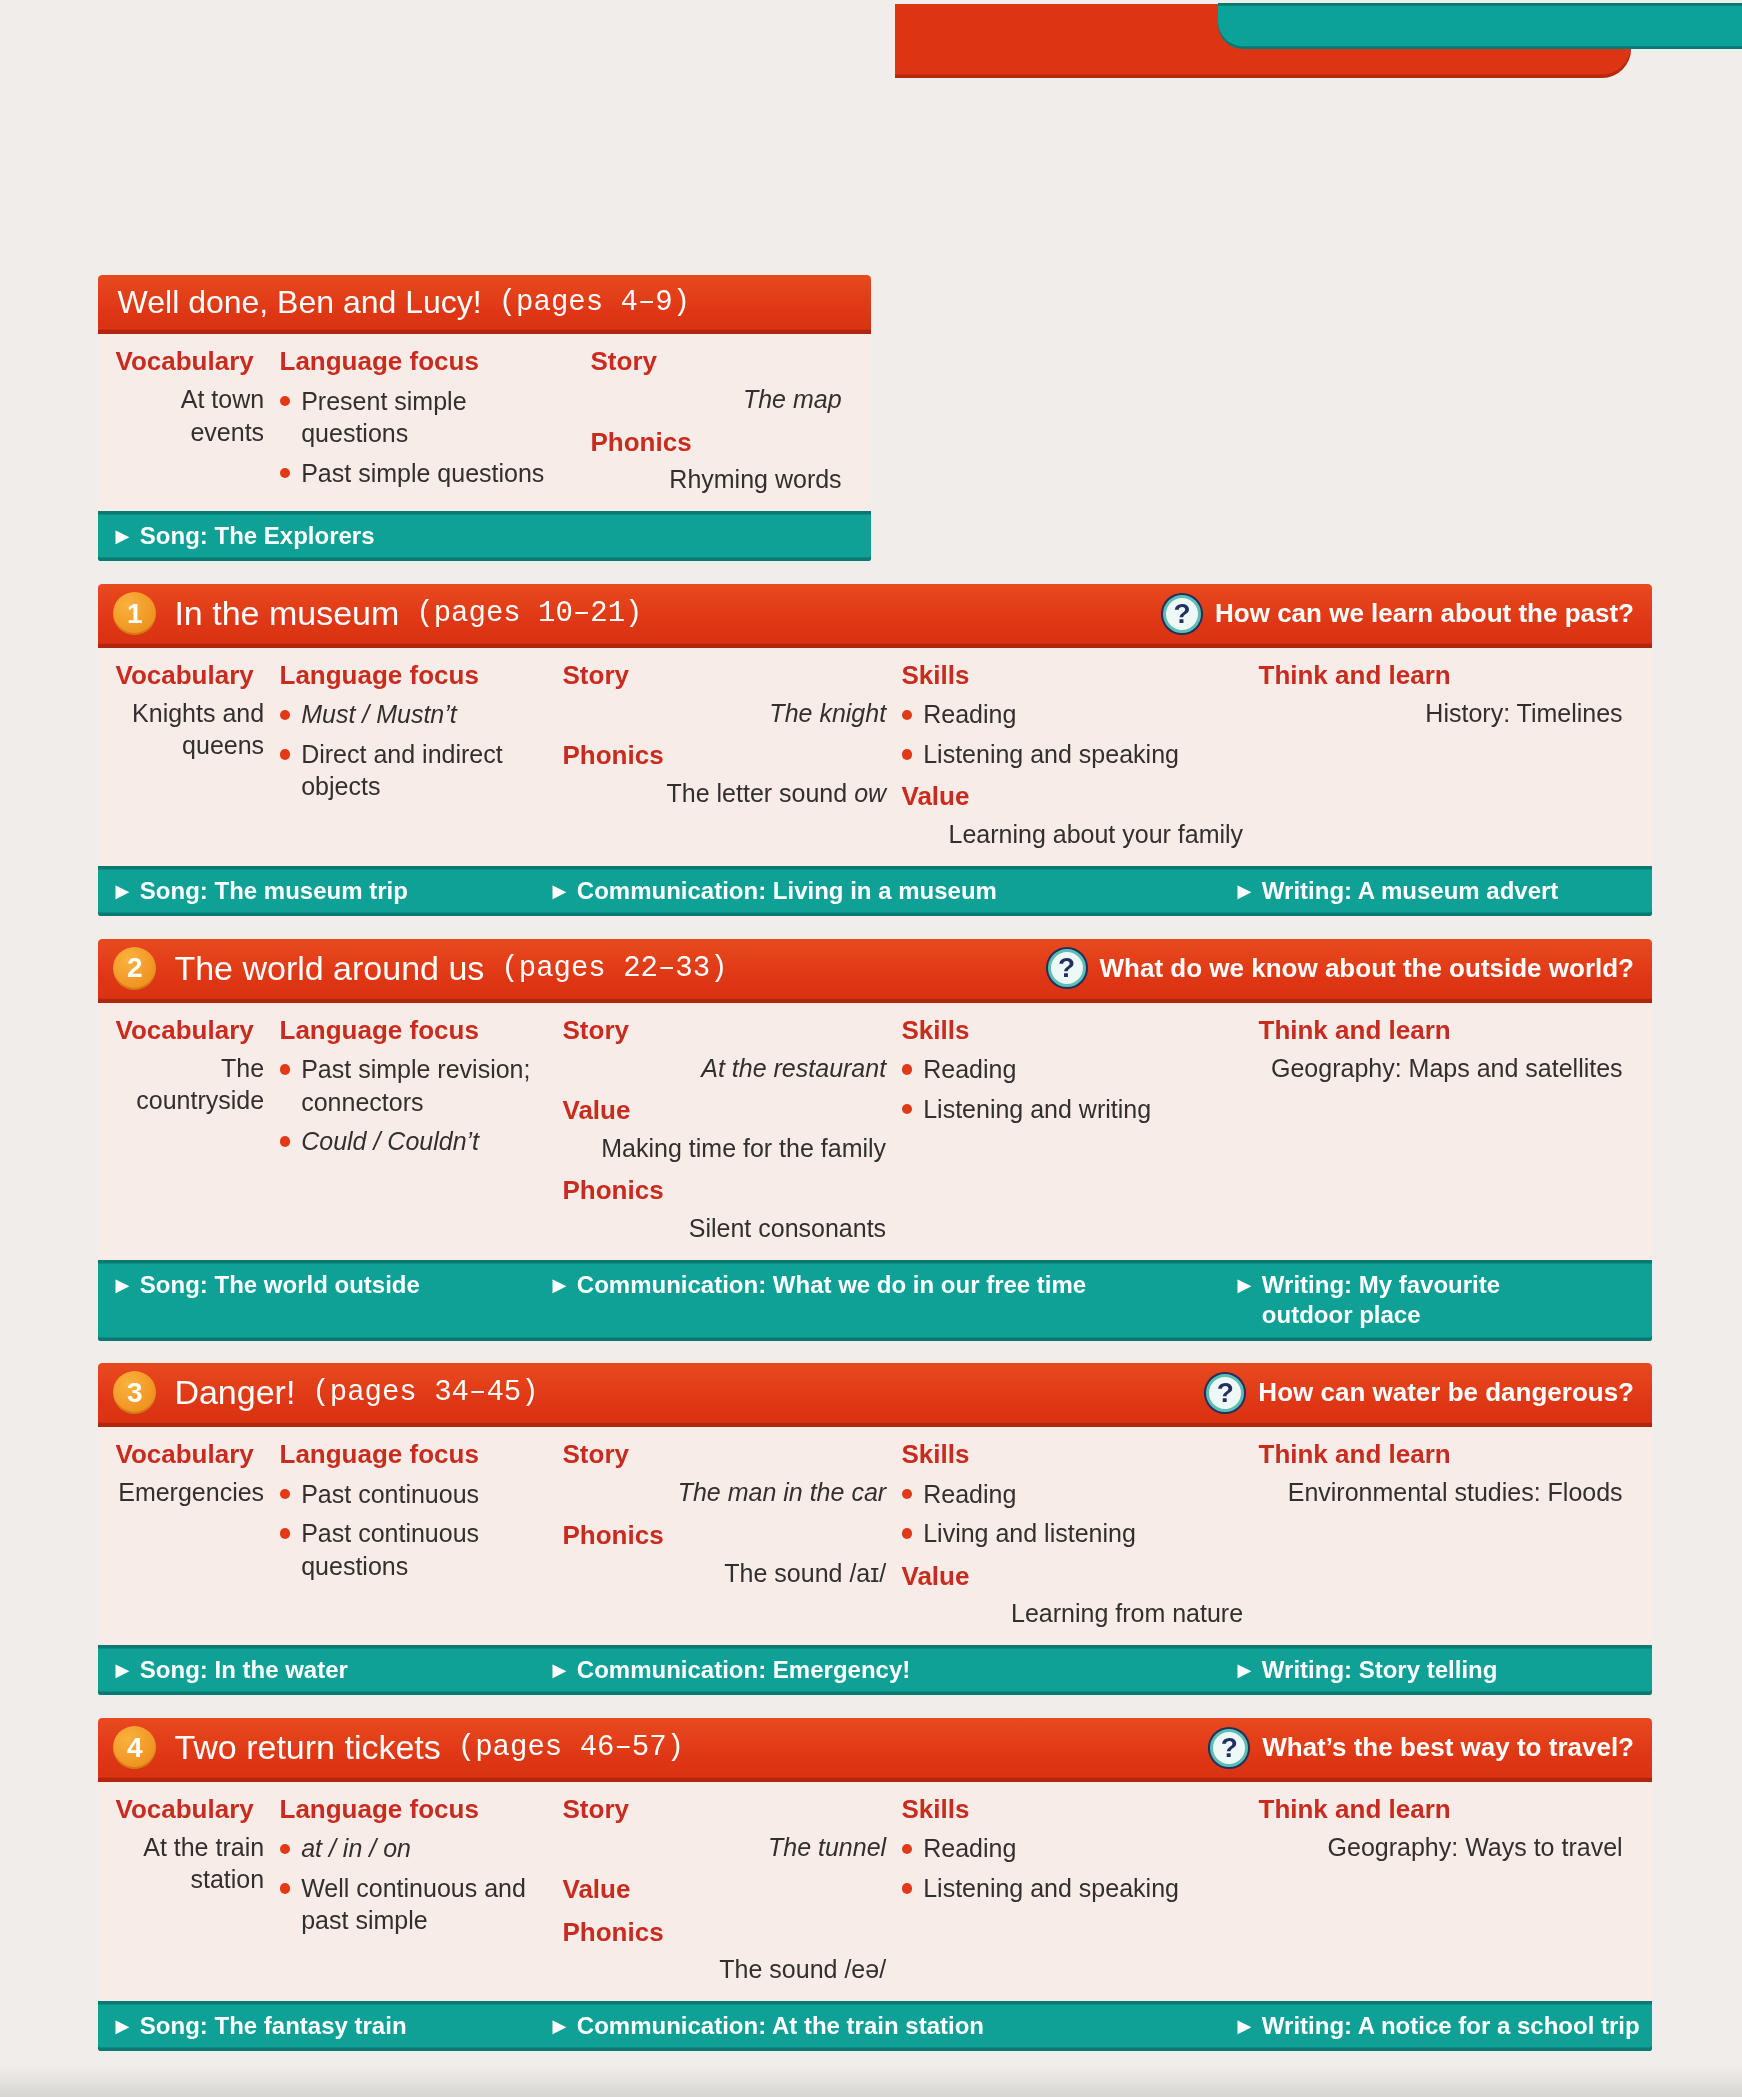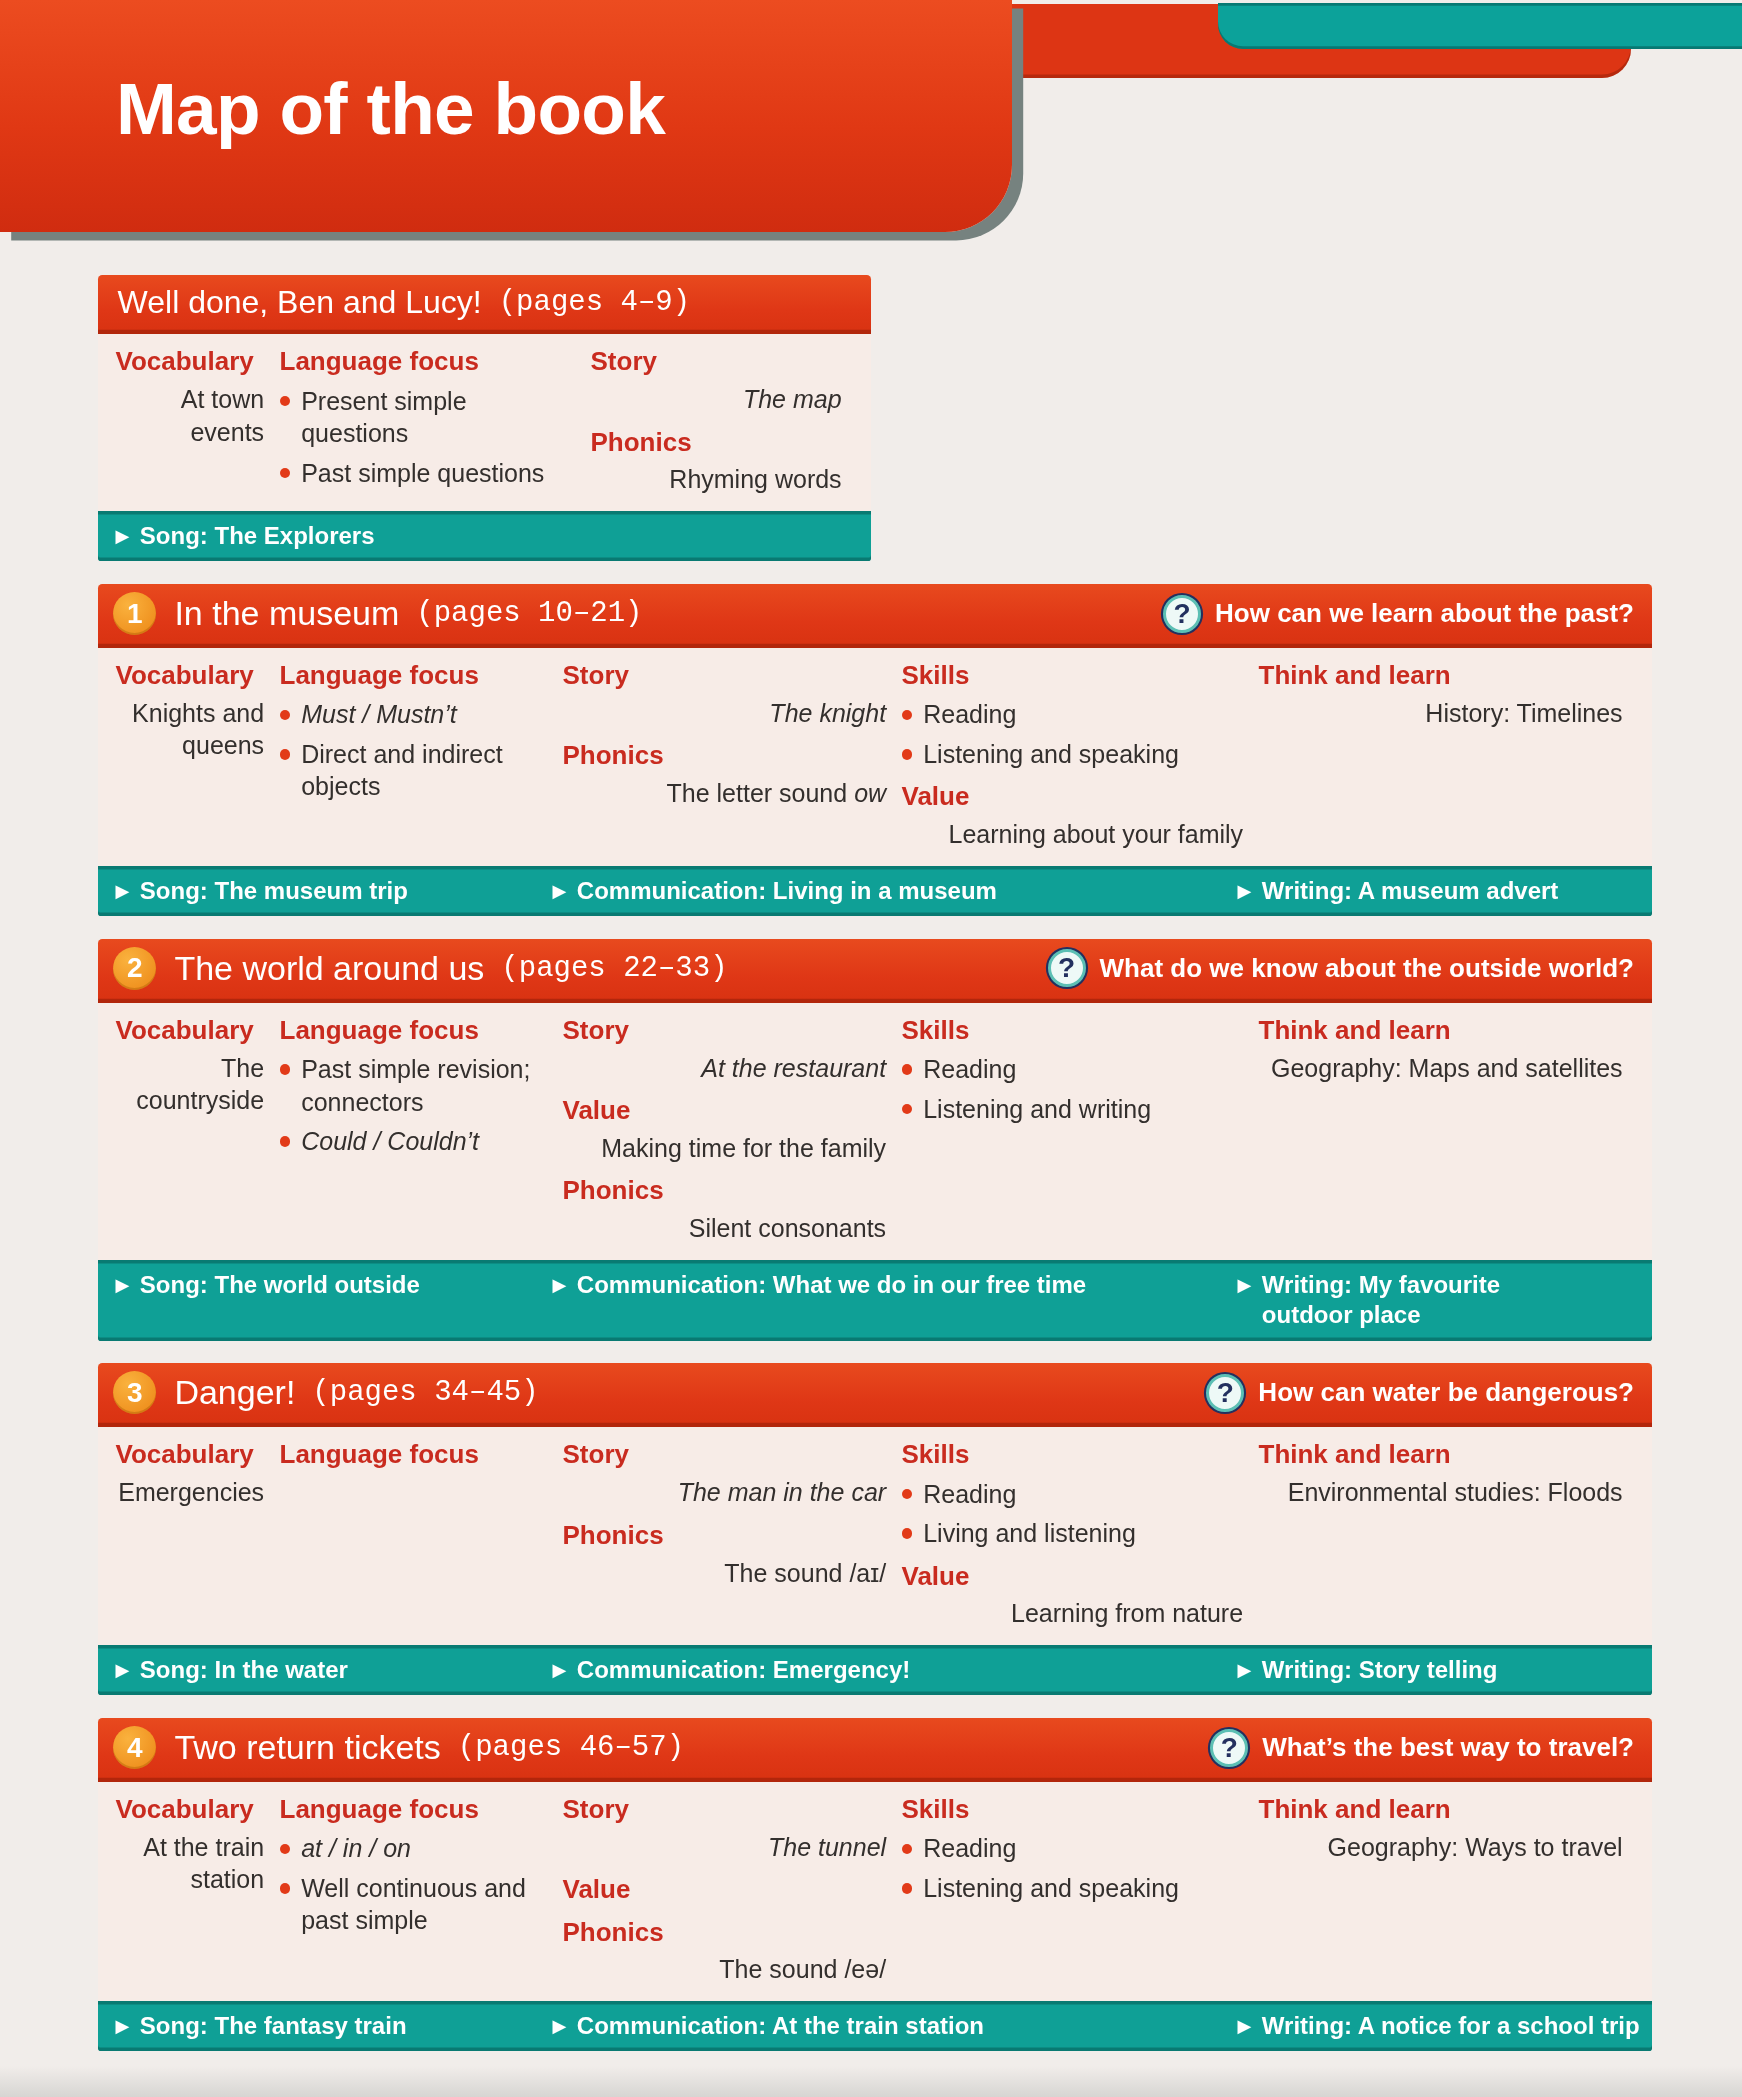--- a/index.html
+++ b/index.html
@@ -100,23 +100,20 @@
     position: absolute; left: 0; right: 0; bottom: 0; height: 31px;
     background: linear-gradient(180deg, rgba(120,128,126,0) 0%, rgba(120,128,126,.22) 100%);
   }
 </style>
 </head>
 <body>
 
 <header class="masthead">
   <div class="strip-red"></div>
   <div class="strip-teal"></div>
-  <div class="title-block">
-    <h1 class="page-title">Map of the book</h1>
-  </div>
 </header>
 
 <main class="content">
 
   <section class="unit intro">
     <div class="unit-header">
       <span class="unit-title">Well done, Ben and Lucy!</span>
       <span class="unit-pages">(pages 4–9)</span>
     </div>
     <div class="unit-body">
@@ -303,20 +300,30 @@
         <span class="question-text">How can water be dangerous?</span>
       </span>
     </div>
     <div class="unit-body">
       <div class="col">
         <h3 class="col-head">Vocabulary</h3>
         <p class="entry">Emergencies</p>
       </div>
       <div class="col">
         <h3 class="col-head">Language focus</h3>
+        <ul class="bullets">
+          <li>
+              <span class="dot"></span>
+              <span>Past continuous</span>
+            </li>
+          <li>
+              <span class="dot"></span>
+              <span>Past continuous questions</span>
+            </li>
+        </ul>
       </div>
       <div class="col">
         <h3 class="col-head">Story</h3>
         <p class="entry story-title">The man in the car</p>
         <h3 class="col-head">Phonics</h3>
         <p class="entry">The sound /aɪ/</p>
       </div>
       <div class="col">
         <h3 class="col-head">Skills</h3>
         <ul class="bullets">

